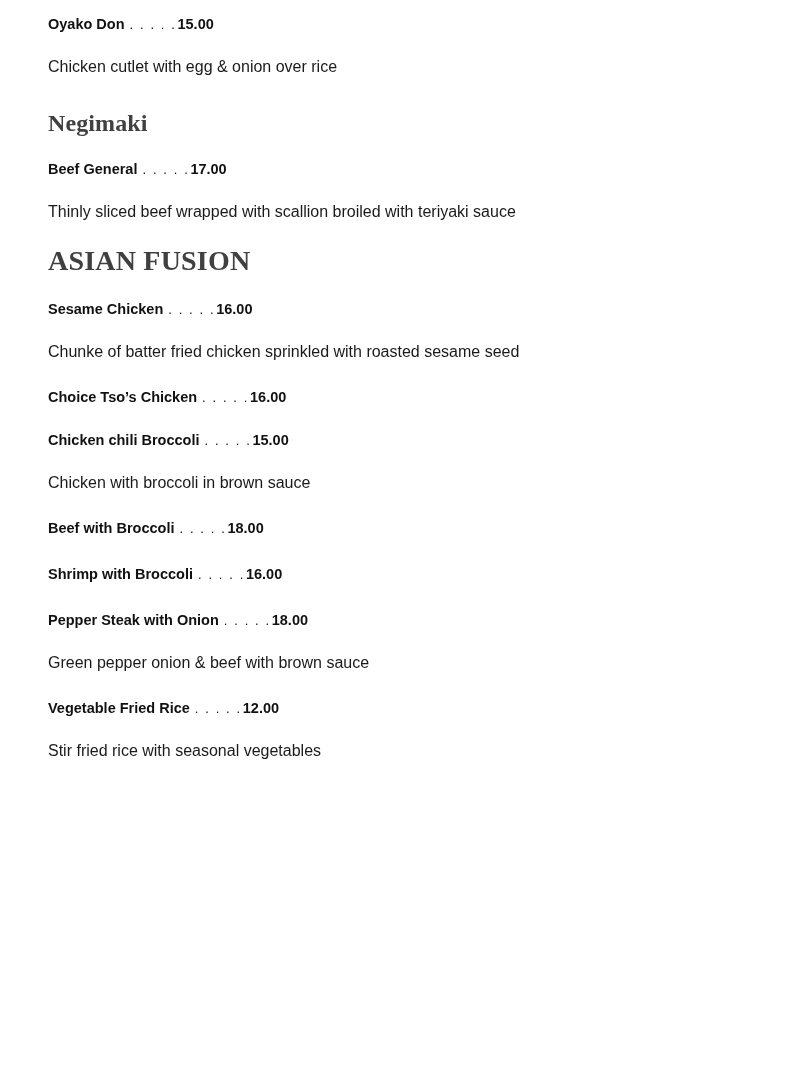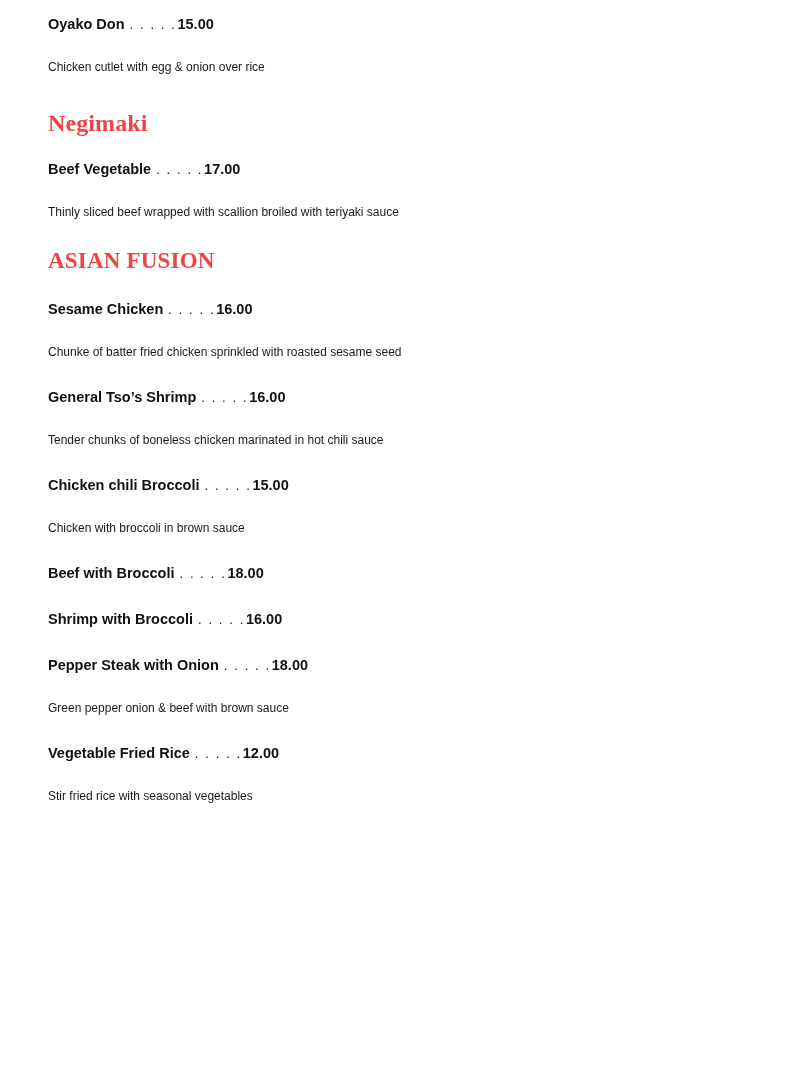--- a/index.html
+++ b/index.html
@@ -21,32 +21,32 @@
     box-sizing: border-box;
     padding: 0 48px;
   }
   .menu {
     padding-top: 14px;
   }
   
   .section-heading {
     font-family: "Liberation Serif", serif;
     font-weight: bold;
-    color: #ef4444;
+    color: #404040;
     margin: 0;
   }
   .section-heading.level-negimaki {
     font-size: 24px;
     line-height: 28px;
     margin-top: 32px;
     margin-bottom: 22px;
     letter-spacing: 0.1px;
   }
   .section-heading.level-fusion {
-    font-size: 23px;
+    font-size: 28px;
     line-height: 28px;
     margin-bottom: 24px;
     letter-spacing: 0.2px;
   }
   
   .item {
     margin: 0;
     padding: 0;
   }
   .item-line {
@@ -65,52 +65,51 @@
     letter-spacing: 1.6px;
     font-size: 13px;
     color: #111111;
     padding: 0 1px 0 5px;
   }
   .item-price {
     font-weight: bold;
     font-size: 14.5px;
   }
   .item-desc {
-    font-size: 12px;
+    font-size: 16px;
     line-height: 20px;
     font-weight: normal;
     color: #1a1a1a;
     margin: 0 0 25px 0;
   }
   .spacer-top-item .item-line {
     margin-bottom: 25px;
   }
 </style>
 </head>
 <body>
 
 <div class="page">
   <div class="menu" id="menu-root">
       <div class="item">
         <div class="item-line"><span class="item-name">Oyako Don</span><span class="item-dots">. . . . .</span><span class="item-price">15.00</span></div>
         <div class="item-desc">Chicken cutlet with egg &amp; onion over rice</div>
       </div>
       <h2 class="section-heading level-negimaki">Negimaki</h2>
       <div class="item">
-        <div class="item-line"><span class="item-name">Beef Vegetable</span><span class="item-dots">. . . . .</span><span class="item-price">17.00</span></div>
+        <div class="item-line"><span class="item-name">Beef General</span><span class="item-dots">. . . . .</span><span class="item-price">17.00</span></div>
         <div class="item-desc">Thinly sliced beef wrapped with scallion broiled with teriyaki sauce</div>
       </div>
       <h2 class="section-heading level-fusion">ASIAN FUSION</h2>
       <div class="item">
         <div class="item-line"><span class="item-name">Sesame Chicken</span><span class="item-dots">. . . . .</span><span class="item-price">16.00</span></div>
         <div class="item-desc">Chunke of batter fried chicken sprinkled with roasted sesame seed</div>
       </div>
       <div class="item">
-        <div class="item-line"><span class="item-name">General Tso’s Shrimp</span><span class="item-dots">. . . . .</span><span class="item-price">16.00</span></div>
-        <div class="item-desc">Tender chunks of boneless chicken marinated in hot chili sauce</div>
+        <div class="item-line"><span class="item-name">Choice Tso’s Chicken</span><span class="item-dots">. . . . .</span><span class="item-price">16.00</span></div>
       </div>
       <div class="item">
         <div class="item-line"><span class="item-name">Chicken chili Broccoli</span><span class="item-dots">. . . . .</span><span class="item-price">15.00</span></div>
         <div class="item-desc">Chicken with broccoli in brown sauce</div>
       </div>
       <div class="item spacer-top-item">
         <div class="item-line"><span class="item-name">Beef with Broccoli</span><span class="item-dots">. . . . .</span><span class="item-price">18.00</span></div>
       </div>
       <div class="item spacer-top-item">
         <div class="item-line"><span class="item-name">Shrimp with Broccoli</span><span class="item-dots">. . . . .</span><span class="item-price">16.00</span></div>

